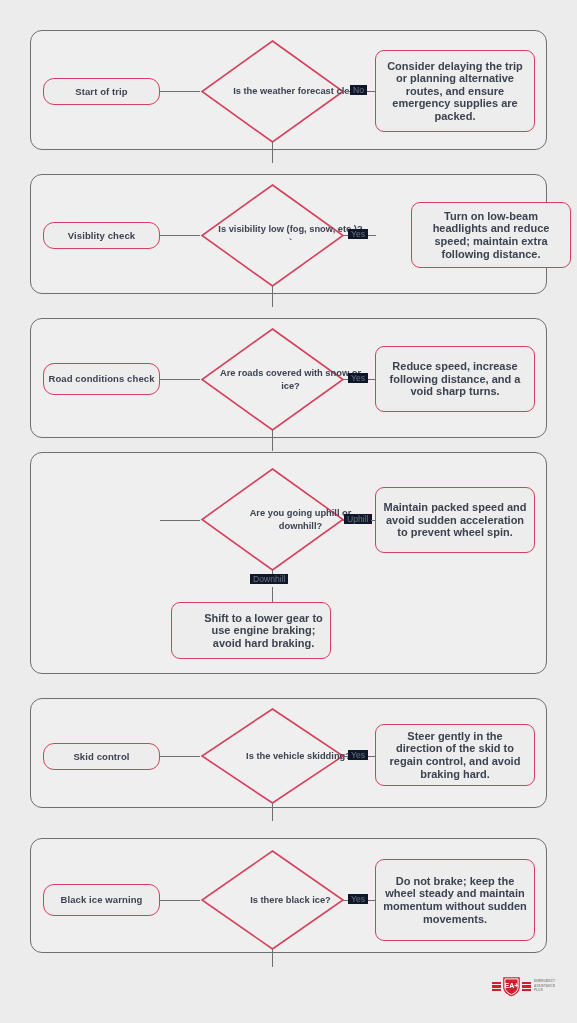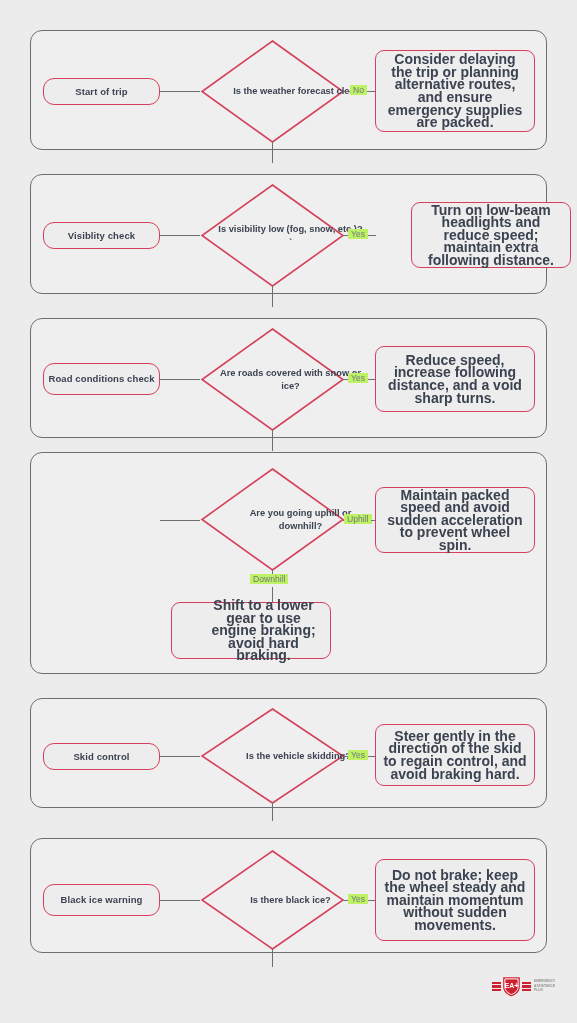--- a/index.html
+++ b/index.html
@@ -54,21 +54,21 @@
     line-height: 12px;
     letter-spacing: .1px;
     padding: 2px 4px;
   }
 
   
   .outcome {
     background: #ededed;
     border: 1.6px solid #d6405c;
     border-radius: 9px;
-    font-size: 14px;
+    font-size: 11px;
     line-height: 12.6px;
     padding: 5px 7px;
   }
 
   
   .diamond-wrap {
     position: absolute;
   }
   .diamond-shape {
     position: absolute;
@@ -102,21 +102,21 @@
   .vline {
     position: absolute;
     width: 1.3px;
     background: #6e6e6e;
   }
   .edge-label {
     position: absolute;
     color: #6f757f;
     font-size: 8.6px;
     font-weight: normal;
-    background: #bef264;
+    background: #0f172a;
     padding: 0 3px;
     white-space: nowrap;
   }
 
   
   .logo {
     position: absolute;
     display: flex;
     align-items: center;
   }

